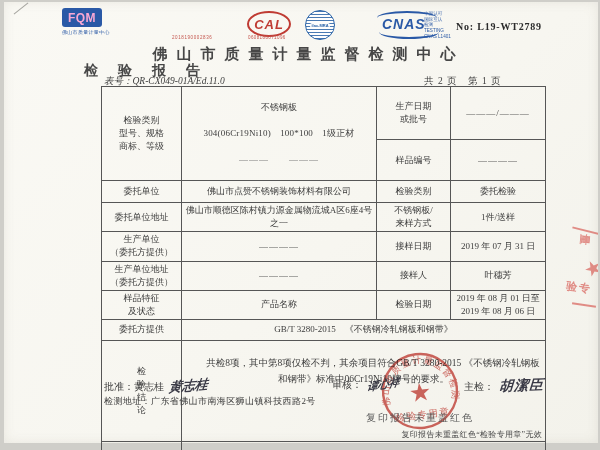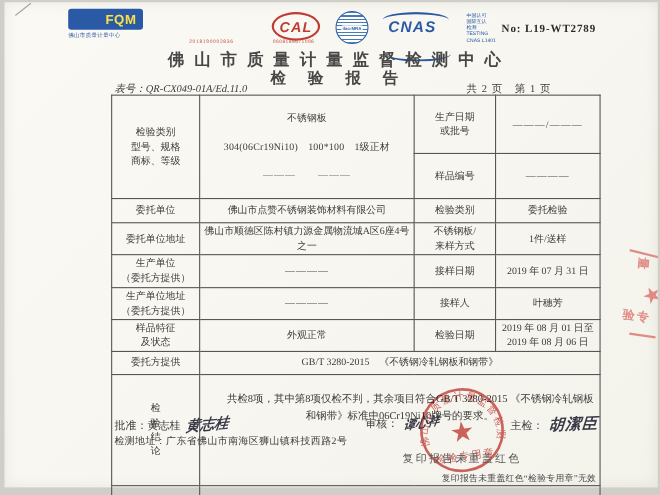--- a/index.html
+++ b/index.html
@@ -11,50 +11,50 @@
   }
   .page{
     position:absolute;top:2px;left:4px;right:2px;bottom:7px;
     background:linear-gradient(135deg,#faf9f4 0%,#f7f6f0 55%,#f3f2eb 100%);
     box-shadow:inset 0 0 12px rgba(120,115,100,.12);
   }
   .abs{position:absolute;}
   .txt{color:#3e3e3e;}
   
   .fqm-box{left:58px;top:6px;width:40px;height:19px;background:#2a59a6;border-radius:3px;
-    color:#fde047;font-family:"Liberation Sans",sans-serif;font-weight:bold;font-size:12px;
-    display:flex;align-items:center;justify-content:center;letter-spacing:.5px;padding-left:28px;}
+    color:#f9a8d4;font-family:"Liberation Sans",sans-serif;font-weight:bold;font-size:12px;
+    display:flex;align-items:center;justify-content:center;letter-spacing:.5px;}
   .fqm-cap{left:58px;top:27px;font-size:5px;color:#2a59a6;letter-spacing:.3px;font-family:"Liberation Sans",sans-serif;}
   .cma{left:166px;top:11px;color:#bf3b33;font-family:"Liberation Sans",sans-serif;
     font-weight:bold;font-style:italic;font-size:15px;border:2px solid #bf3b33;
     border-radius:50%;padding:0 8px;line-height:17px;letter-spacing:1px;}
   .cma-num{left:168px;top:33px;font-size:4.5px;color:#c4544c;letter-spacing:.6px;font-family:"Liberation Sans",sans-serif;}
   .cal{left:243px;top:9px;width:40px;height:22px;border:2px solid #bf3b33;border-radius:50%;
     color:#bf3b33;font-family:"Liberation Sans",sans-serif;font-weight:bold;font-size:13px;
     display:flex;align-items:center;justify-content:center;font-style:italic;letter-spacing:1px;}
   .cal-num{left:244px;top:33px;font-size:4.5px;color:#c4544c;letter-spacing:.4px;font-family:"Liberation Sans",sans-serif;}
   .globe{left:301px;top:8px;width:28px;height:28px;border-radius:50%;
     border:1.5px solid #2a63a8;
     background:repeating-linear-gradient(0deg,rgba(42,99,168,.85) 0 1px,rgba(255,255,255,.9) 1px 3px);
     overflow:hidden;display:flex;align-items:center;justify-content:center;}
   .globe-band{background:#fdfdfd;border-radius:2px;padding:0 1px;
     font-size:4px;color:#2a63a8;font-family:"Liberation Sans",sans-serif;font-weight:bold;}
-  .cnas-wrap{left:344px;top:11px;width:62px;height:41px;}
+  .cnas-wrap{left:373px;top:11px;width:62px;height:24px;}
   .cnas-arc-top{position:absolute;left:0;top:-2px;width:60px;height:12px;border-top:2px solid #2a59a6;border-radius:50%;}
   .cnas-arc-bot{position:absolute;left:2px;bottom:-2px;width:60px;height:12px;border-bottom:2px solid #2a59a6;border-radius:50%;}
   .cnas-word{position:absolute;left:5px;top:3px;color:#2a59a6;font-family:"Liberation Sans",sans-serif;
     font-weight:bold;font-style:italic;font-size:14px;letter-spacing:1px;}
   .cnas-cap{left:420px;top:9px;font-size:4.6px;line-height:1.25;color:#2a59a6;
     font-family:"Liberation Sans",sans-serif;white-space:pre-line;}
   .report-no{left:452px;top:19px;font-size:10px;letter-spacing:.8px;color:#2b2b2b;font-weight:bold;}
   .pencil{left:8px;top:6px;width:18px;height:1px;background:#a5a49f;transform:rotate(-38deg);}
   
   .org-name{left:60px;top:43px;width:480px;text-align:center;font-size:15px;font-weight:700;
     letter-spacing:9px;text-indent:9px;color:#474747;}
-  .doc-title{left:60px;top:60px;width:480px;text-align:center;font-size:14px;font-weight:700;
+  .doc-title{left:60px;top:60px;width:480px;text-align:left;font-size:14px;font-weight:700;
     letter-spacing:20px;text-indent:20px;color:#474747;}
   .form-no{left:100px;top:73px;font-size:9.5px;color:#3c3c3c;font-style:italic;}
   .page-info{left:420px;top:73px;width:122px;font-size:9.5px;color:#3c3c3c;letter-spacing:1px;}
   
   table.main{position:absolute;left:97px;top:84px;width:444px;border-collapse:collapse;table-layout:fixed;}
   table.main td{border:1px solid #565656;font-size:9px;color:#3c3c3c;text-align:center;
     vertical-align:middle;padding:1px 3px;white-space:pre-line;line-height:1.45;}
   td.lbl{font-size:9px;}
   td.small{font-size:8.5px;}
   td.left{text-align:left;padding:1px 5px;}
@@ -174,21 +174,21 @@
     <tr>
       <td class="lbl small" style="height:22px;">生产单位地址
 （委托方提供）</td>
       <td class="left dash">————</td>
       <td class="lbl">接样人</td>
       <td>叶穗芳</td>
     </tr>
     <tr>
       <td class="lbl" style="height:23px;">样品特征
 及状态</td>
-      <td class="left">外观正常</td>
+      <td class="left">产品名称</td>
       <td class="lbl">检验日期</td>
       <td class="small">2019 年 08 月 01 日至
 2019 年 08 月 06 日</td>
     </tr>
     <tr>
       <td class="lbl" style="height:18px;">委托方提供</td>
       <td class="left" colspan="3">GB/T 3280-2015　《不锈钢冷轧钢板和钢带》</td>
     </tr>
     <tr>
       <td class="v-label" style="height:90px;">检

